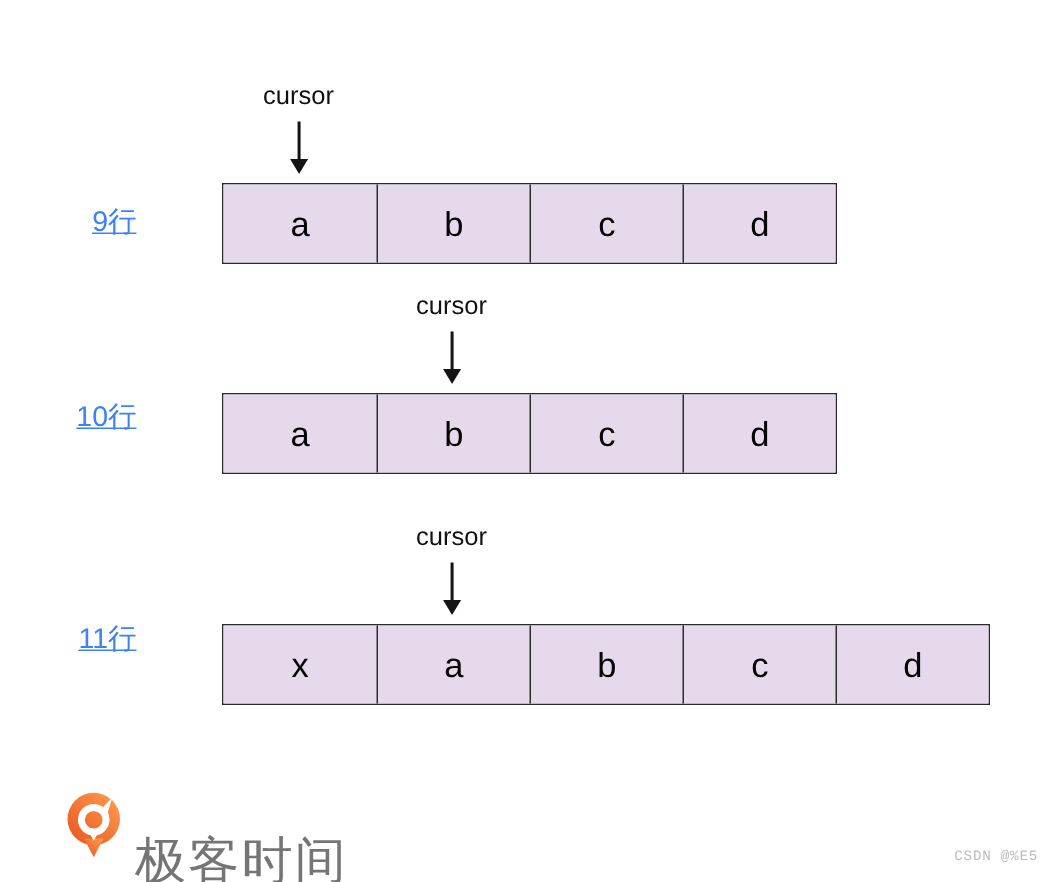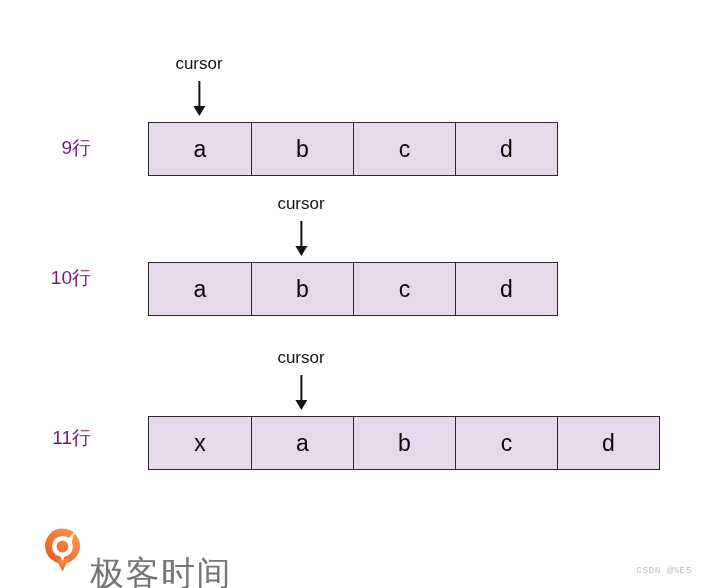--- a/index.html
+++ b/index.html
@@ -7,21 +7,21 @@
     position:relative;
     width:701px;height:588px;
     background:#ffffff;
     font-family:"Liberation Sans", sans-serif;
     overflow:hidden;
   }
   .row{position:absolute;left:0;width:701px;}
   .row-label{
     position:absolute;left:0;width:91px;height:52px;
     display:flex;align-items:center;justify-content:flex-end;
-    font-size:19px;color:#701a75;
+    font-size:19px;color:#3b82f6;text-decoration:underline;
   }
   .array{
     position:absolute;display:flex;
     border:1.5px solid var(--cell-border,#2b2b2b);
     box-sizing:border-box;
   }
   .cell{
     width:102px;height:52px;
     background:var(--cell-fill,#e6d9ec);
     border-left:1.5px solid var(--cell-border,#2b2b2b);
@@ -92,21 +92,21 @@
     </div>
     <div class="array" style="left: 148px; top: 68px;">
           <div class="cell">a</div>
           <div class="cell">b</div>
           <div class="cell">c</div>
           <div class="cell">d</div>
         </div>
   </div>
 
   <div class="row" style="top: 348px;">
-    <div class="row-label" style="top: 64px;">11行</div>
+    <div class="row-label" style="top: 52px;">11行</div>
     <div class="cursor" style="left: 301px;">
       <div class="cursor-text">cursor</div>
       <div class="arrow">
         <div class="arrow-line"></div>
         <div class="arrow-head"></div>
       </div>
     </div>
     <div class="array" style="left: 148px; top: 68px;">
           <div class="cell">x</div>
           <div class="cell">a</div>

